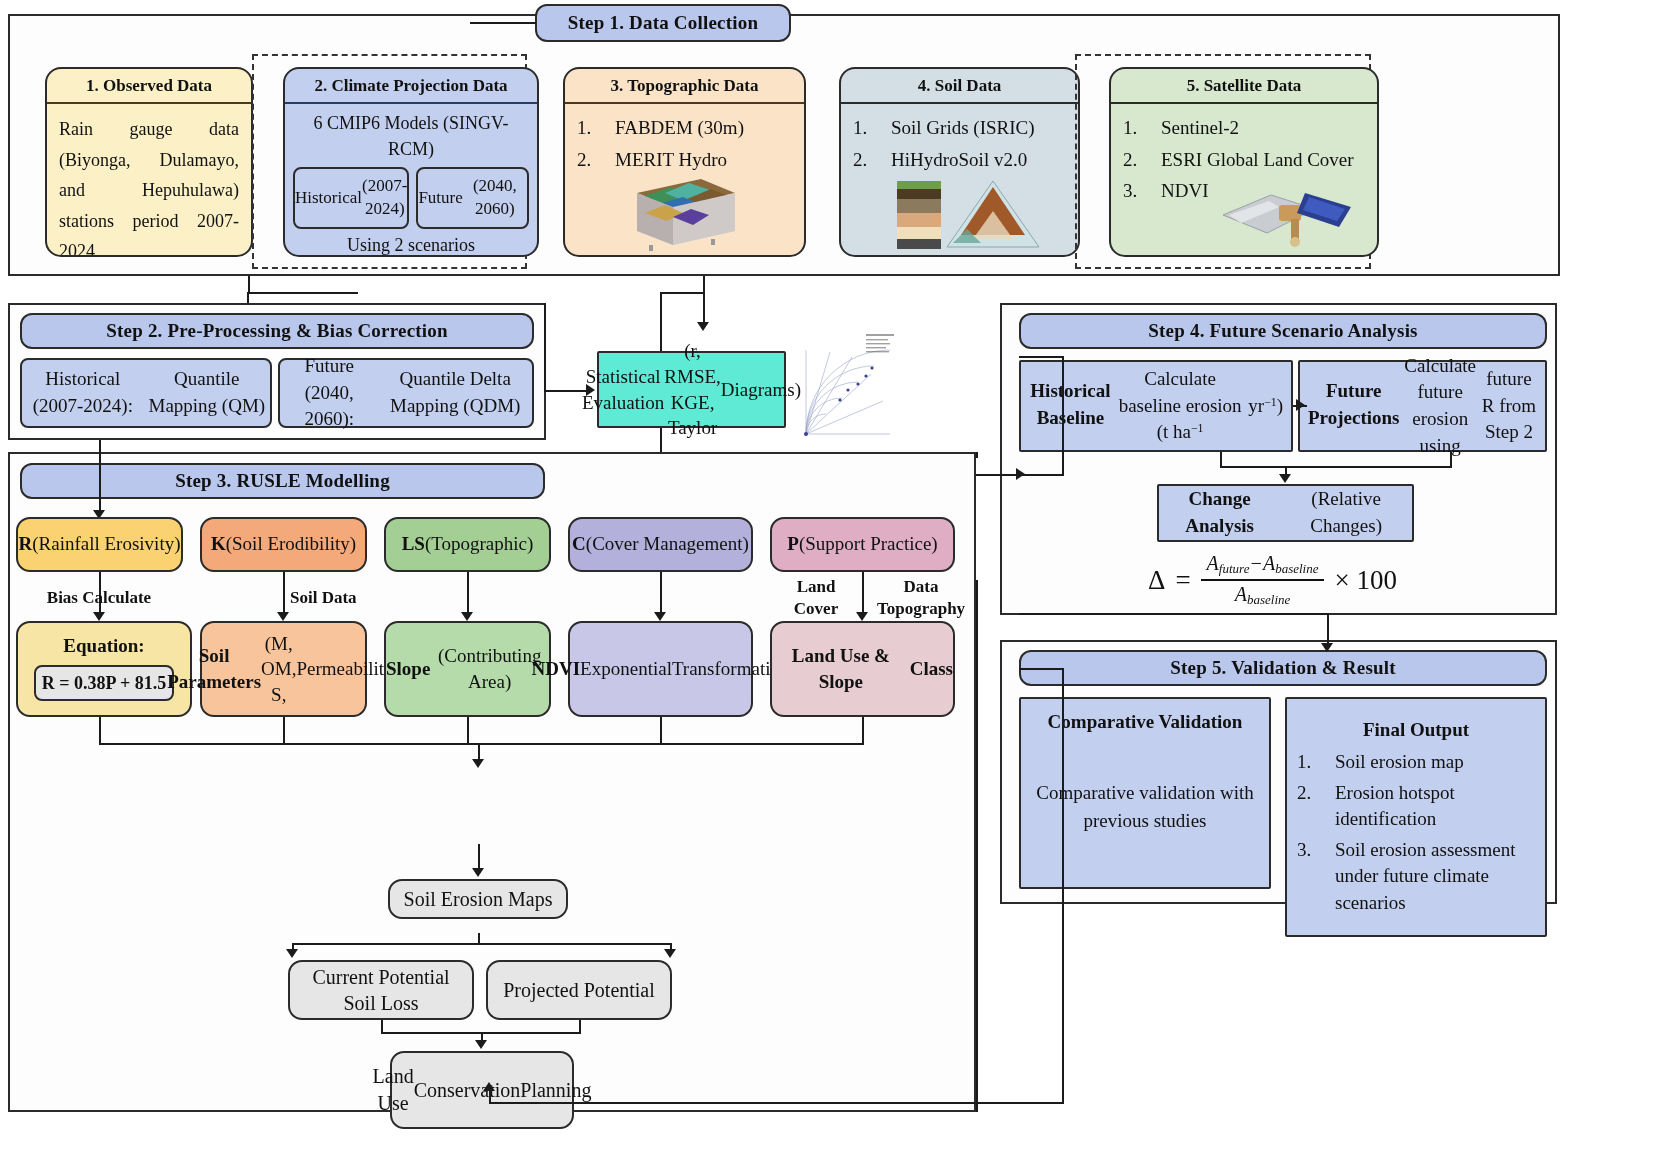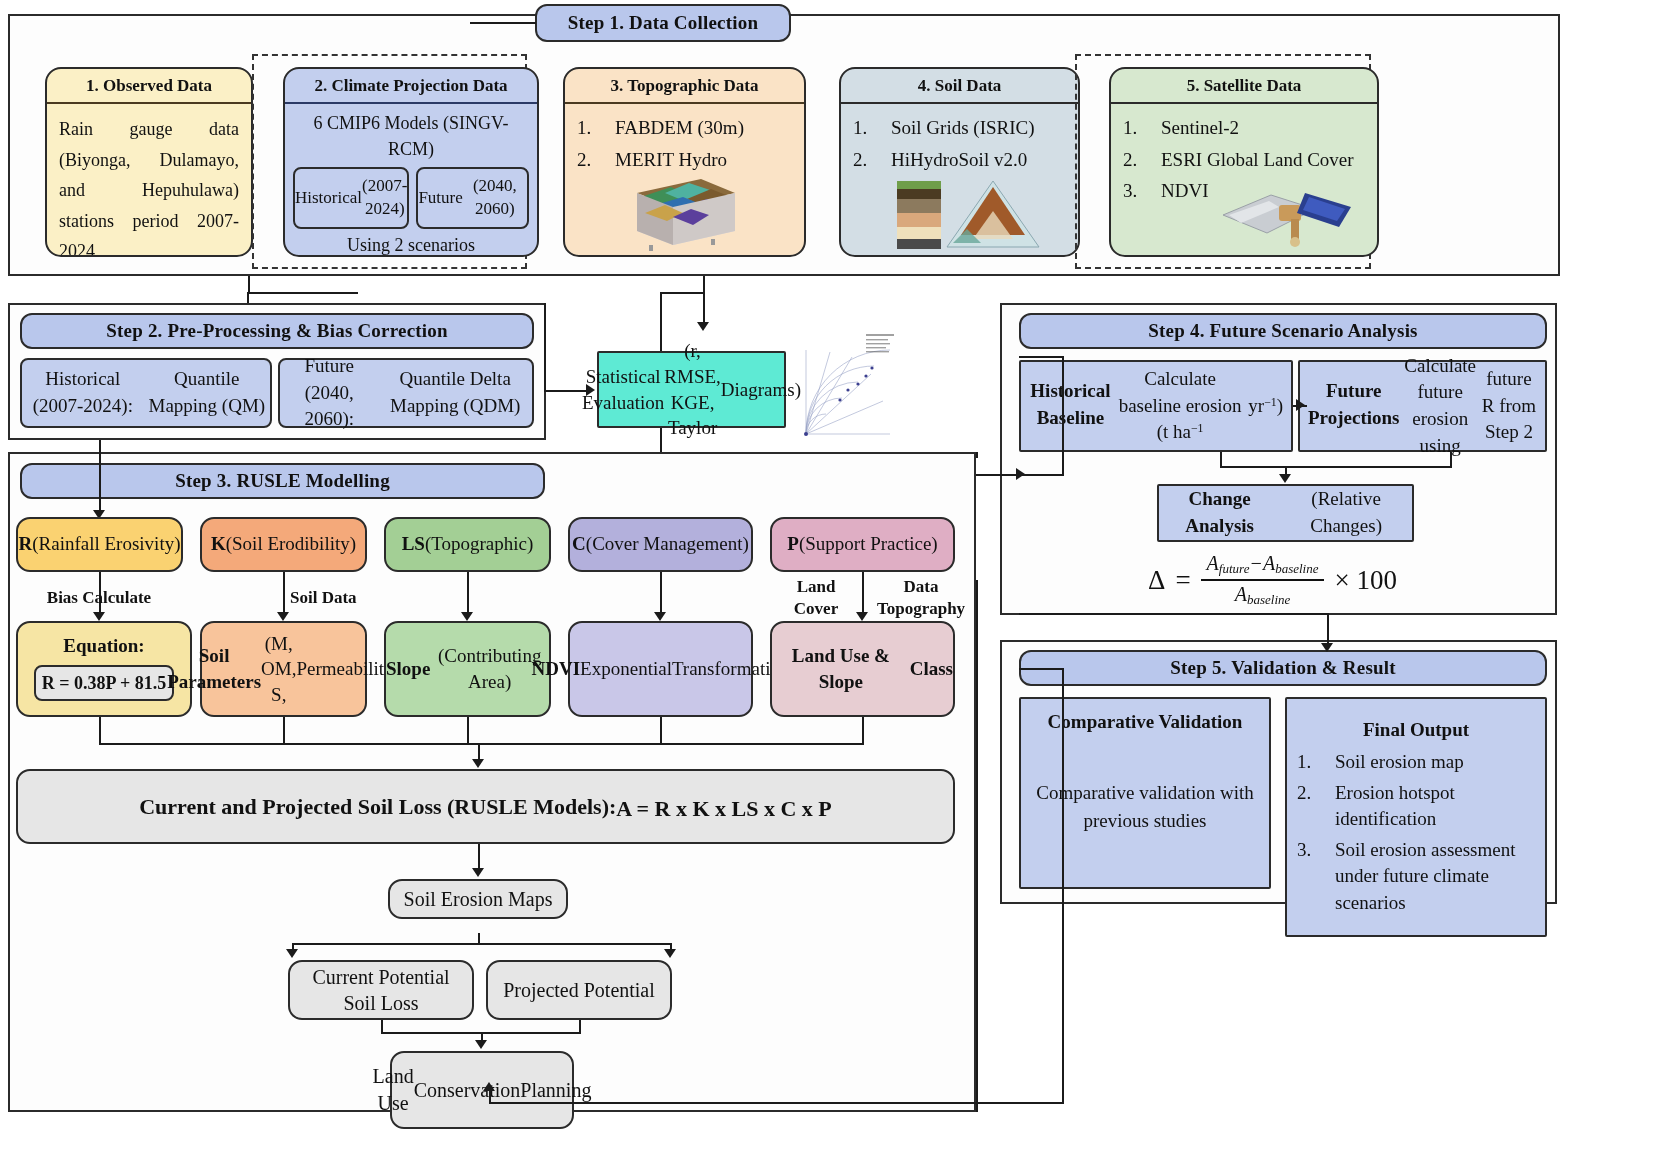--- a/index.html
+++ b/index.html
@@ -370,24 +370,20 @@
 
   <div class="ln vln" style="left:99px; top:717px; height:28px;"></div>
   <div class="ln vln" style="left:283px; top:717px; height:28px;"></div>
   <div class="ln vln" style="left:467px; top:717px; height:28px;"></div>
   <div class="ln vln" style="left:660px; top:717px; height:28px;"></div>
   <div class="ln vln" style="left:862px; top:717px; height:28px;"></div>
   <div class="ln hln" style="left:99px; top:743px; width:764px;"></div>
   <div class="ln vln" style="left:478px; top:743px; height:18px;"></div>
   <div class="arw arw-d" style="left:472px; top:759px;"></div>
 
-  <div class="box rnd c-grey ctr" style="left:16px; top:769px; width:939px; height:75px;">
-    <div class="b" style="font-size:22px;">Current and Projected Soil Loss (RUSLE Models):</div>
-    <div class="b" style="font-size:22px; margin-top:4px;">A = R x K x  LS x  C x  P</div>
-  </div>
 
   <div class="ln vln" style="left:478px; top:844px; height:26px;"></div>
   <div class="arw arw-d" style="left:472px; top:868px;"></div>
   <div class="box rnd c-grey ctr" style="left:388px; top:879px; width:180px; height:40px; font-size:20px;">
     <span>Soil Erosion Maps</span>
   </div>
 
   <div class="ln vln" style="left:478px; top:933px; height:12px;"></div>
   <div class="ln hln" style="left:292px; top:943px; width:380px;"></div>
   <div class="ln vln" style="left:292px; top:943px; height:8px;"></div>

